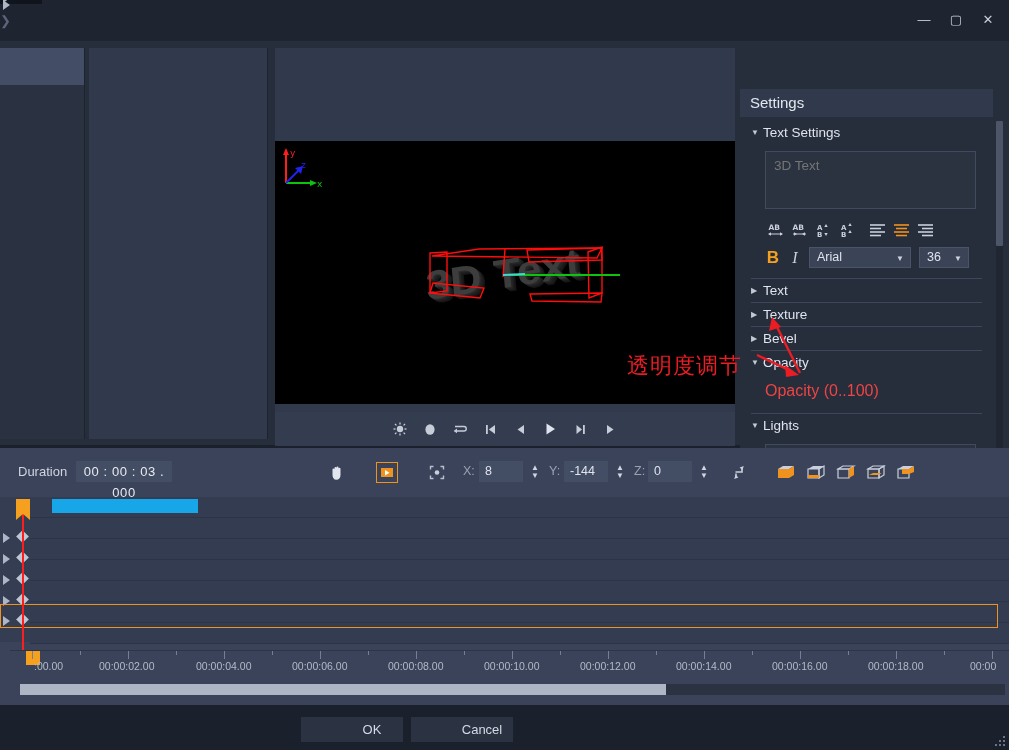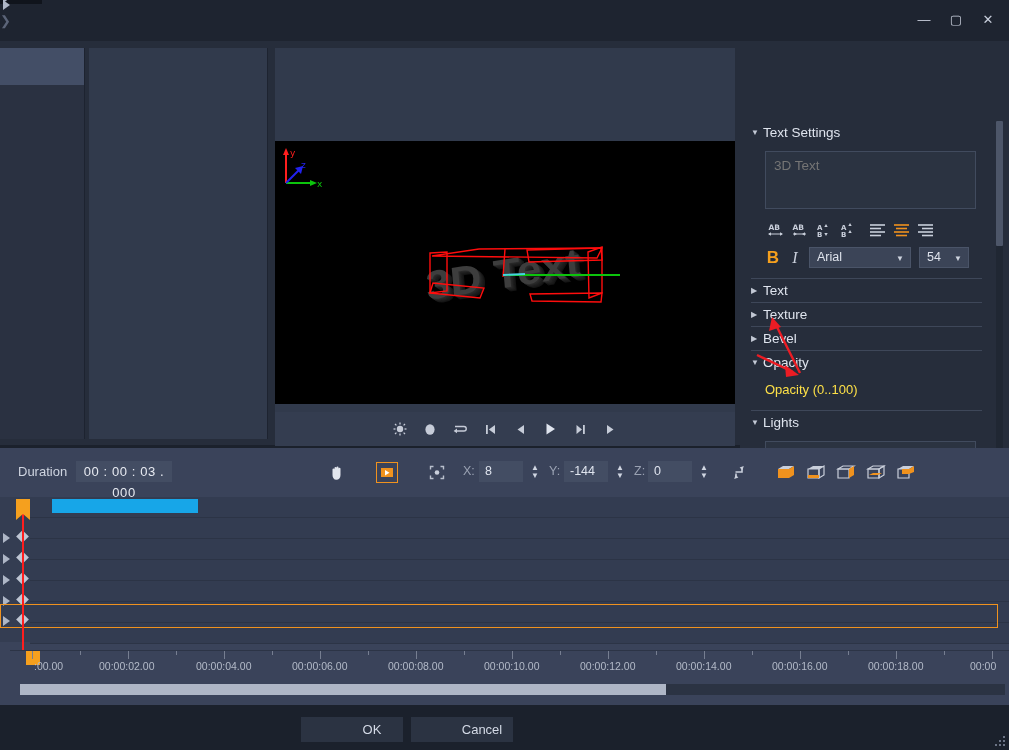--- a/index.html
+++ b/index.html
@@ -125,21 +125,21 @@
   .combo {
     position: relative; background: #3b4457; border: 1px solid #4a5468;
     height: 21px; color: #dfe3ec; font-size: 12.5px; line-height: 19px;
     padding-left: 7px; cursor: pointer;
   }
   .combo .cv { display: inline-block; }
   .combo .carat { position: absolute; right: 6px; top: 1px; font-size: 8px; color: #cdd3de; }
   .combo-font { width: 102px; }
   .combo-size { width: 50px; }
 
-  .sec-sub-label { color: #fde047; font-size: 13px; margin: 8px 0 0 25px; }
+  .sec-sub-label { color: #ef4444; font-size: 16px; margin: 8px 0 0 25px; }
 
   .slider-row { display: flex; align-items: center; margin: 14px 0 0 25px; }
   .track { position: relative; width: 125px; height: 3px; background: #5a6275; }
   .knob {
     position: absolute; left: 30px; top: -9px; width: 13px; height: 21px;
     background: #f2f4f8;
     clip-path: polygon(50% 0%, 100% 30%, 100% 100%, 0% 100%, 0% 30%);
     cursor: pointer;
   }
   .num-field {
@@ -404,20 +404,21 @@
         </div>
         <div class="tbtn">
           <svg width="13" height="13" viewBox="0 0 13 13">
               <polygon points="3,2 3,11 9.5,6.5" fill="#c6ccd8"></polygon>
             </svg>
         </div>
       </div>
     </div>
 
     <div class="settings">
+      <div class="settings-header">Settings</div>
 
       <div class="settings-scroll">
 
         
         <div class="sec-head" style="margin-top:4px;">
           <span class="tri">▼</span>
           <span>Text Settings</span>
         </div>
 
         <textarea class="text-area" placeholder="3D Text" style=""></textarea>
@@ -488,21 +489,21 @@
         </div>
 
         <div class="font-row">
           <div class="bold-btn">B</div>
           <div class="italic-btn">I</div>
           <div class="combo combo-font">
             <span class="cv">Arial</span>
             <span class="carat">▼</span>
           </div>
           <div class="combo combo-size">
-            <span class="cv">54</span>
+            <span class="cv">36</span>
             <span class="carat">▼</span>
           </div>
         </div>
 
         <div class="sec-rule" style="margin-top:10px;"></div>
 
         
         <div class="sec-head">
           <span class="tri">▶</span>
           <span>Text</span>
@@ -541,20 +542,21 @@
         </div>
         <div class="lights-box">Lights</div>
       </div>
 
       <div class="panel-scrollbar">
         <div class="panel-thumb"></div>
       </div>
     </div>
   </div>
 
+  <div class="cn-note">透明度调节</div>
   <svg style="position:absolute;left:755px;top:315px;width:70px;height:65px;pointer-events:none;">
     <line x1="45" y1="58" x2="20" y2="8" stroke="#ec1c24" stroke-width="2.4"></line>
     <polygon points="17,2 14,16 26,12" fill="#ec1c24"></polygon>
   </svg>
   <svg style="position:absolute;left:755px;top:352px;width:55px;height:30px;pointer-events:none;">
     <line x1="2" y1="3" x2="38" y2="20" stroke="#ec1c24" stroke-width="2.4"></line>
     <polygon points="44,23 30,13 31,25" fill="#ec1c24"></polygon>
   </svg>
 
   <div class="tl-toolbar">

